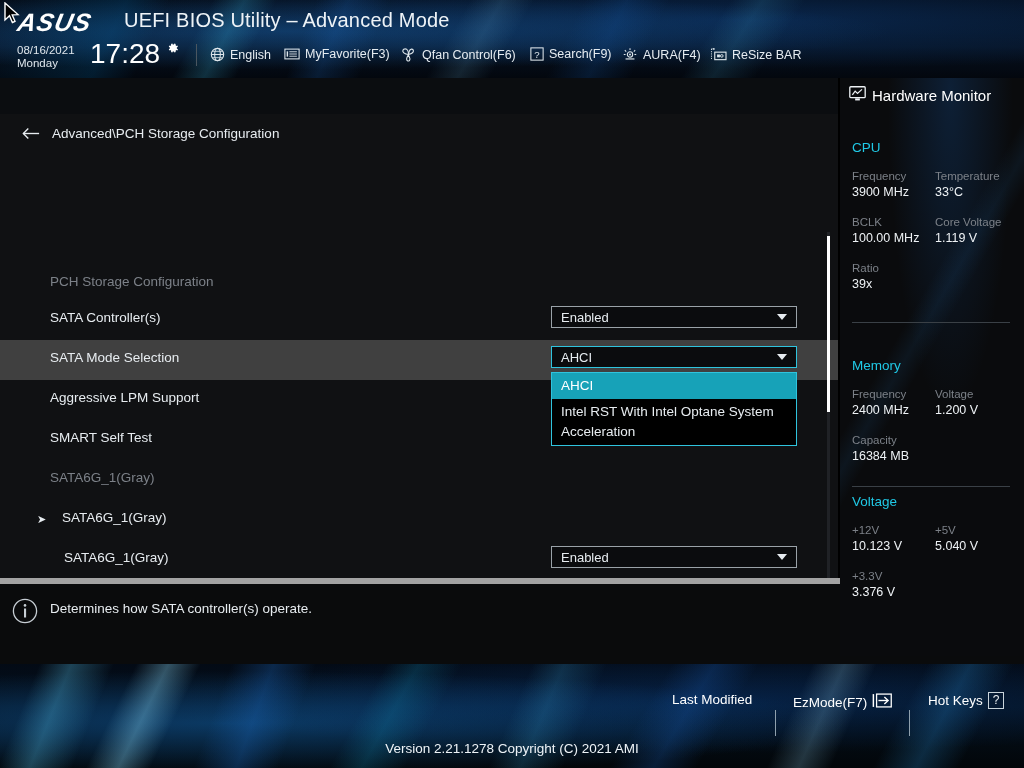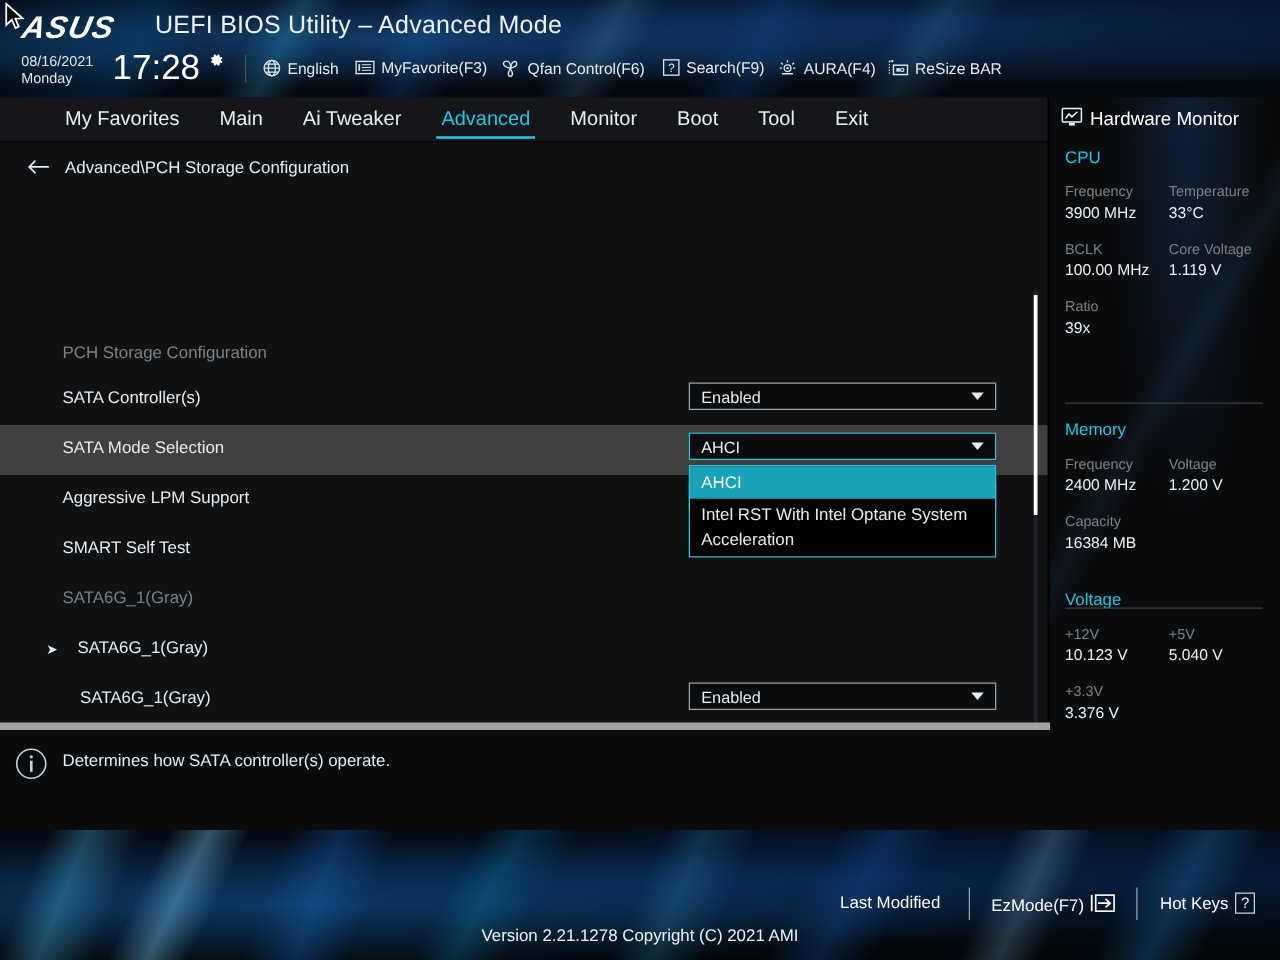--- a/index.html
+++ b/index.html
@@ -107,21 +107,21 @@
   .help-text { position:absolute; left:50px; top:17px; font-size:13.5px; color:#e7ecf0; }
 
   
   .sidebar { position:absolute; top:78px; left:840px; width:184px; height:578px;
              background:
                linear-gradient(120deg, rgba(0,0,0,0) 40%, rgba(40,120,190,0.10) 44%, rgba(0,0,0,0) 48%),
                radial-gradient(ellipse at 60% 2%, rgba(20,70,130,0.35) 0%, rgba(0,0,0,0) 40%),
                #0a0b0d; }
   .hm-title { position:absolute; left:9px; top:8px; display:flex; align-items:center; gap:6px;
               font-size:15px; color:#ffffff; }
-  .hm-group { position:absolute; left:12px; width:166px; }
+  .hm-group { position:absolute; left:12px; width:166px;margin-top:22px; }
   .hm-head { font-size:13.5px; color:#20c9e6; margin-bottom:13px; }
   .hm-grid { display:flex; }
   .hm-cell { width:83px; }
   .hm-k { font-size:11.5px; color:#7c8188; line-height:16px; }
   .hm-v { font-size:12.5px; color:#eef2f5; line-height:17px; }
   .hm-pair { margin-bottom:13px; }
   .hm-div { position:absolute; left:852px; width:158px; height:1px; background:#3a4046; }
 
   
   .bottom {
@@ -133,21 +133,21 @@
       linear-gradient(119deg, rgba(0,0,0,0) 36%, rgba(20,150,190,0.22) 39%, rgba(0,0,0,0) 43%),
       linear-gradient(113deg, rgba(0,0,0,0) 50%, rgba(60,170,220,0.20) 53%, rgba(0,0,0,0) 57%),
       linear-gradient(121deg, rgba(0,0,0,0) 62%, rgba(25,90,175,0.28) 66%, rgba(0,0,0,0) 70%),
       linear-gradient(114deg, rgba(0,0,0,0) 76%, rgba(150,215,245,0.22) 79%, rgba(0,0,0,0) 82%),
       linear-gradient(118deg, rgba(0,0,0,0) 86%, rgba(40,140,210,0.26) 90%, rgba(0,0,0,0) 94%),
       radial-gradient(ellipse at 22% 60%, rgba(20,110,190,0.45) 0%, rgba(0,0,0,0) 55%),
       radial-gradient(ellipse at 70% 40%, rgba(10,60,130,0.40) 0%, rgba(0,0,0,0) 55%),
       linear-gradient(180deg, #030913 0%, #04111f 45%, #020609 100%);
   }
   .bottom-top-strip { position:absolute; top:0; left:0; width:1024px; height:8px; background:#0a0b0c; }
-  .bnav { position:absolute; top:714px; display:flex; align-items:center; gap:5px;
+  .bnav { position:absolute; top:692px; display:flex; align-items:center; gap:5px;
           font-size:13.5px; color:#ffffff; white-space:nowrap;justify-content:center; }
   .bsep { position:absolute; top:710px; width:1px; height:26px; background:#8fa0ad; }
   .keybox { border:1px solid #c9d4db; padding:0 4px; font-size:12px; line-height:15px; color:#e8eef2; }
   .version { position:absolute; top:741px; left:0; width:1024px; text-align:center;
              font-size:13.5px; color:#eef3f7; }
 </style>
 </head>
 <body>
 
 <div id="screen">
@@ -242,32 +242,20 @@
             <circle cx="12.5" cy="9.5" r="1.4" fill="none" stroke="#dfe7ec" stroke-width="1"></circle>
             <line x1="1.5" y1="2" x2="4" y2="2" stroke="#dfe7ec" stroke-width="1" stroke-dasharray="1.2 1.2"></line>
             <line x1="1.5" y1="2" x2="1.5" y2="13.5" stroke="#dfe7ec" stroke-width="1" stroke-dasharray="1.2 1.2"></line>
             <circle cx="4" cy="2" r="1" fill="#dfe7ec"></circle>
           </svg>
       </span>
       <span>ReSize BAR</span>
     </div>
   </div>
 
-  <div class="tabbar">
-    <div class="tabs" id="tabs-host">
-        <div class="tab">My Favorites</div>
-        <div class="tab">Main</div>
-        <div class="tab">Ai Tweaker</div>
-        <div class="tab active">Advanced</div>
-        <div class="tab">Monitor</div>
-        <div class="tab">Boot</div>
-        <div class="tab">Tool</div>
-        <div class="tab">Exit</div>
-      </div>
-  </div>
 
   <div class="mainpane">
     <div class="breadcrumb">
       <span class="bc-arrow">
         <svg width="18" height="13" viewBox="0 0 20 14">
             <line x1="1.5" y1="7" x2="19" y2="7" stroke="#e7ecf0" stroke-width="1.5"></line>
             <polyline points="7,1.5 1.5,7 7,12.5" fill="none" stroke="#e7ecf0" stroke-width="1.5"></polyline>
           </svg>
       </span>
       <span>Advanced\PCH Storage Configuration</span>

